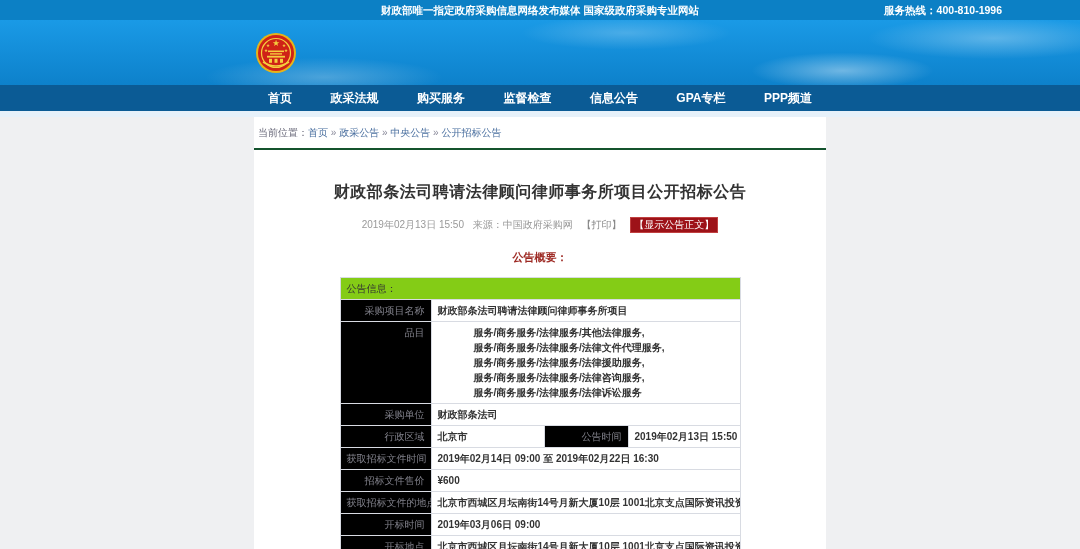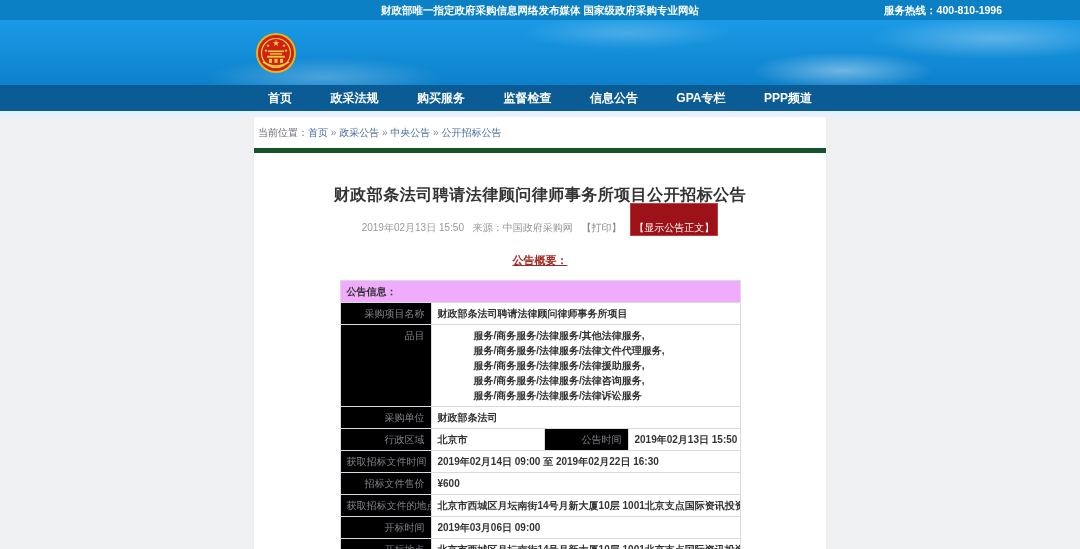--- a/index.html
+++ b/index.html
@@ -32,40 +32,40 @@
   .navbar { height:26px; background:var(--nav,#0b5b95); }
   .nav-inner { width:600px; margin:0 auto; height:26px; display:flex; justify-content:space-between;
                align-items:center; padding:0 28px; }
   .nav-item { color:#fff; font-size:12px; font-weight:bold; line-height:26px; cursor:pointer; white-space:nowrap; }
   .substrip { height:6px; background:#e6f1fa; }
 
   
   .page-bg { height:432px; background:var(--page-bg,#eff0f2); }
   .content-col { width:572px; height:432px; margin:0 auto; background:#fff; overflow:hidden; }
 
-  .breadcrumb { padding:9px 4px 8px 4px; font-size:10px; color:#667; border-bottom:5px solid #14532d; }
+  .breadcrumb { padding:9px 4px 8px 4px; font-size:10px; color:#667; border-bottom:2px solid #14532d; }
   .bc-link { color:#4a6f9f; cursor:pointer; }
   .bc-sep { color:#889; }
 
   .article h1 { margin-top:32px; text-align:center; font-size:16px; font-weight:bold; color:#333;
                 letter-spacing:.5px; }
   .meta { margin-top:15px; text-align:center; font-size:10px; color:#999; }
   .meta span { margin:0 3px; }
   .meta .print { cursor:pointer; color:#888; }
-  .meta .badge { background:var(--badge-red,#9d1218); color:#fff; padding:18px 3px 2px;
+  .meta .badge { background:var(--badge-red,#9d1218); color:#fff; padding:1px 3px 2px;
                  border:1px solid #c04040; cursor:pointer; }
   .sec-heading { margin-top:18px; text-align:center; font-size:11px; font-weight:bold;
-                 color:var(--heading-red,#9e2b25);text-decoration:underline; }
+                 color:var(--heading-red,#9e2b25); }
 
   .info-table { width:400px; margin:12px auto 0; border-collapse:collapse; table-layout:fixed; }
   .info-table td { border:1px solid #d8dbe2; padding:3px 6px; font-size:10px; line-height:15px;
                    overflow:hidden; vertical-align:top; }
   .info-table td.lbl { background:#000000; color:#80808a; text-align:right; white-space:nowrap; }
   .info-table td.val { color:#333; font-weight:bold; white-space:nowrap; }
-  .info-table td.full { font-weight:bold; color:#333; background:#f0abfc; white-space:nowrap; }
+  .info-table td.full { font-weight:normal; color:#333; background:#84cc16; white-space:nowrap; }
   .info-table .vline { white-space:nowrap;padding-left:36px; }
 </style>
 </head>
 <body>
 
 <div class="top-strip">
   <span>财政部唯一指定政府采购信息网络发布媒体 国家级政府采购专业网站</span>
   <span class="hotline">服务热线：400-810-1996</span>
 </div>
 

